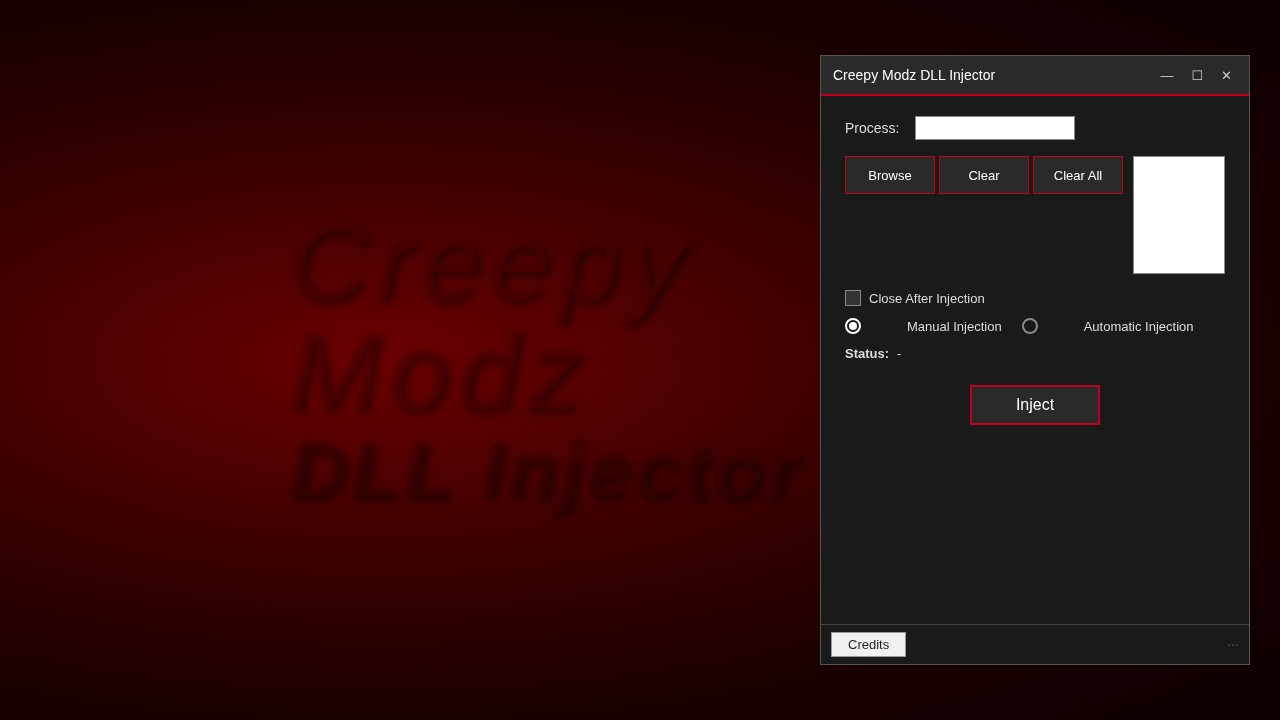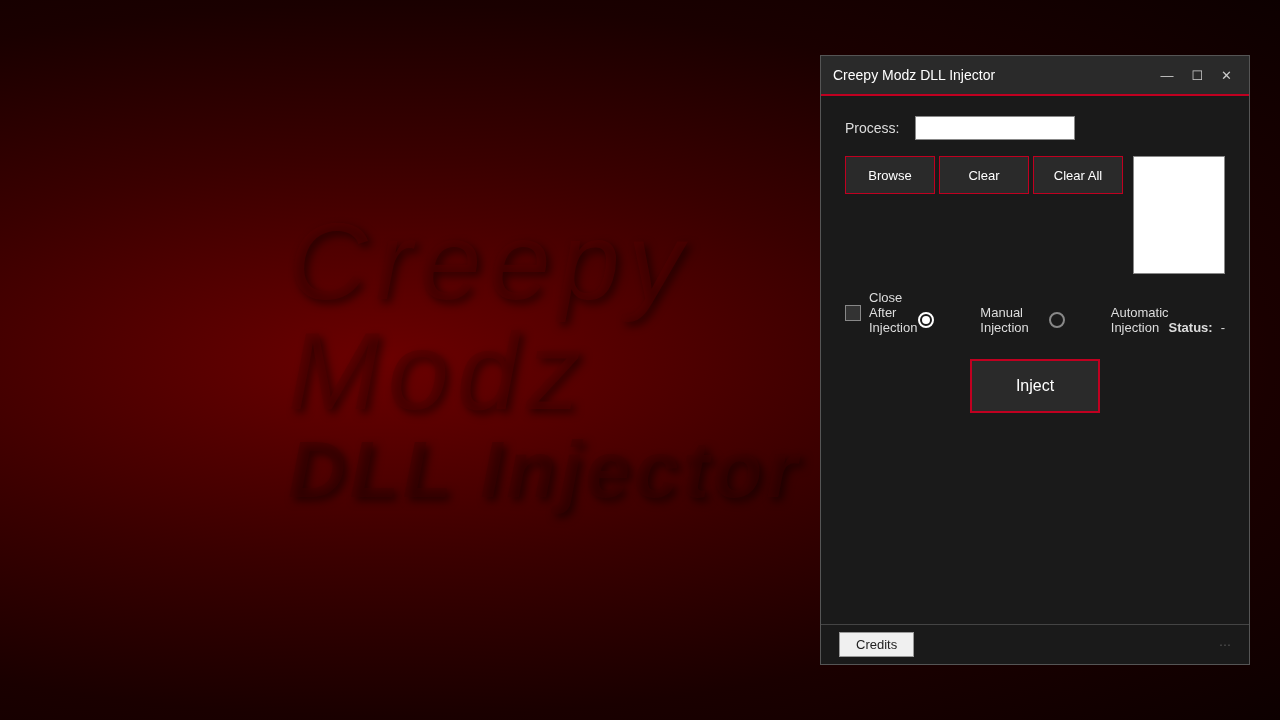--- a/index.html
+++ b/index.html
@@ -154,21 +154,23 @@
     .dll-list {
       flex: 1;
       background: #fff;
       border: 1px solid #888;
       min-height: 118px;
     }
 
     
     .options-section {
       display: flex;
-      align-items: flex-end;
+      flex-direction: column;
+      align-items: flex-start;
+      gap: 12px;
     }
 
     .close-after-row {
       display: flex;
       align-items: center;
       gap: 8px;
     }
 
     .checkbox-custom {
       width: 16px;
@@ -246,38 +248,38 @@
 
     
     .inject-section {
       display: flex;
       justify-content: center;
       margin-top: 8px;
     }
 
     .inject-btn {
       width: 130px;
-      height: 54px;
+      height: 40px;
       background: #2a2a2a;
       border: 2px solid #c00020;
       color: #fff;
       font-size: 16px;
       cursor: pointer;
       font-family: inherit;
       font-weight: 500;
     }
 
     
     .footer-bar {
       height: 40px;
       background: #1a1a1a;
       border-top: 1px solid #444;
       display: flex;
       align-items: center;
-      padding: 0 18px;
+      padding: 0 10px;
       flex-shrink: 0;
     }
 
     .credits-btn {
       background: #f0f0f0;
       border: 1px solid #999;
       color: #222;
       font-size: 13px;
       padding: 4px 16px;
       cursor: pointer;

